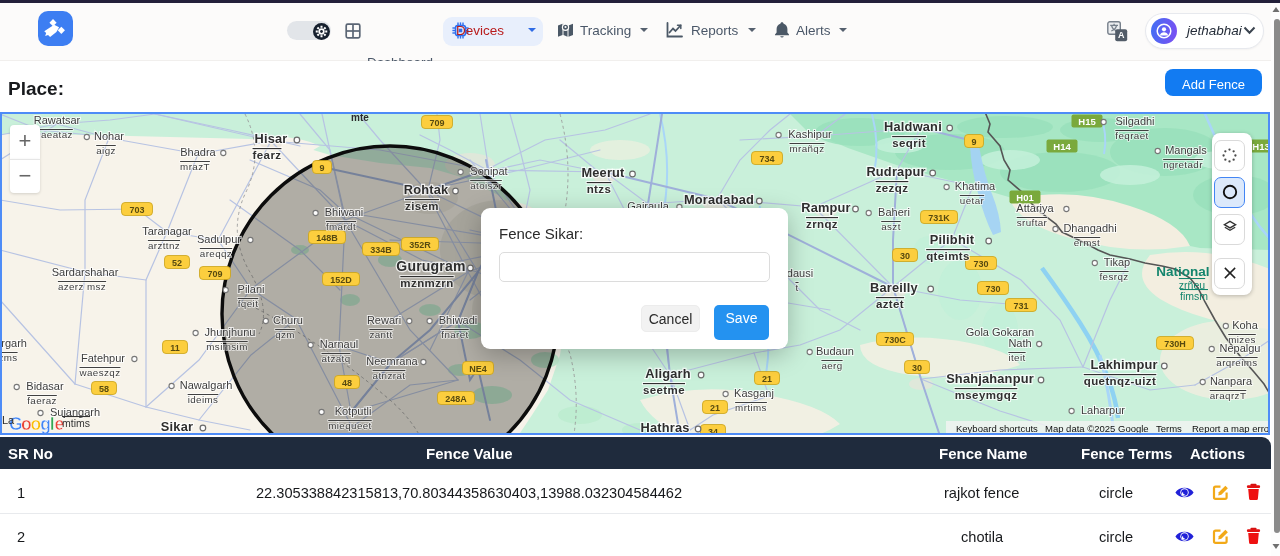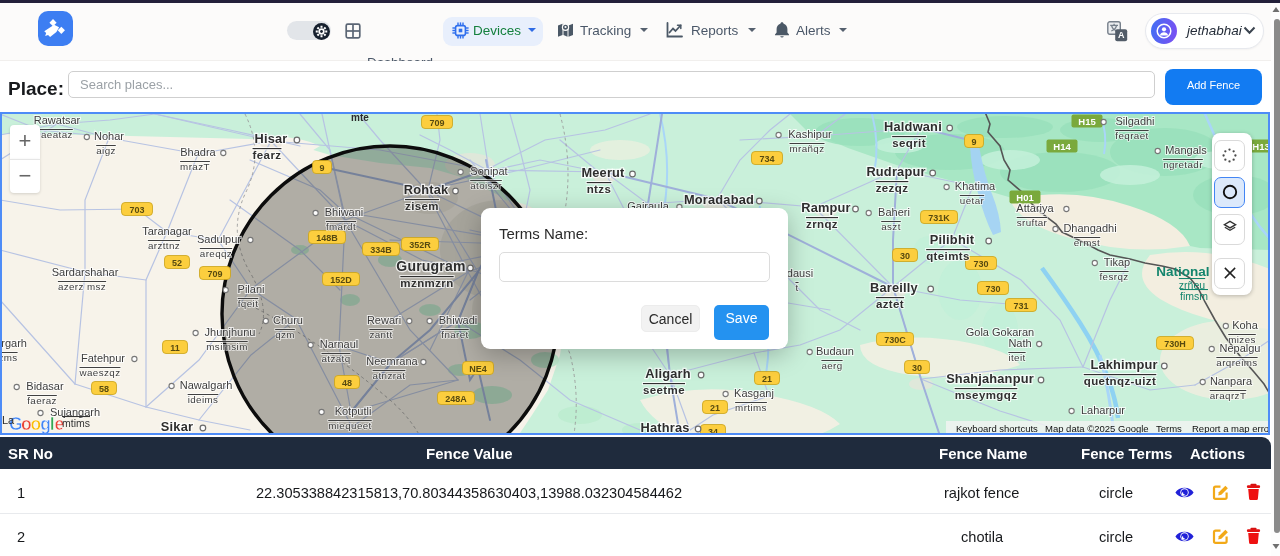--- a/index.html
+++ b/index.html
@@ -17,22 +17,22 @@
   #knob { left:313px; top:23px; width:17px; height:17px; background:#16202e; border-radius:50%; }
   #pill { left:1145px; top:13px; width:119px; height:36px; border:1px solid #e7e9ee; border-radius:18px;
      background:#fff; box-shadow:0 1px 2px rgba(0,0,0,0.04);}
   #avatar { left:1151px; top:18px; width:26px; height:26px; border-radius:50%;
      background:linear-gradient(100deg,#4170f4,#7d4ef2); }
   #uname { left:1187px; top:23px; font-size:13.5px; color:#242c38;font-style:italic; }
   #placebar { left:0; top:61px; width:1271px; height:49px; background:#fff; }
   #placelbl { left:8px; top:78px; font-size:19px; font-weight:bold; color:#17191c; }
   #searchbox { left:68px; top:71px; width:1087px; height:27px; border:1px solid #cfcfcf; border-radius:5px;
      background:#fff; font-size:13px; color:#9ba1a6; line-height:25px; padding-left:11px; }
-  #addfence { left:1165px; top:69px; width:97px; height:36px; background:#127bf2; border-radius:8px;
-     color:#fff; font-size:11px; text-align:center; line-height:32px; }
+  #addfence { left:1165px; top:69px; width:97px; height:27px; background:#127bf2; border-radius:8px;
+     color:#fff; font-size:13px; text-align:center; line-height:32px; }
   #modal { left:481px; top:208px; width:307px; height:141px; background:#fff; border-radius:9px;
      box-shadow:0 6px 24px rgba(0,0,0,0.25); }
   #mtitle { left:499px; top:225px; font-size:15px; color:#2a2a2a; }
   #minput { left:499px; top:252px; width:271px; height:30px; border:1px solid #dcdcdc; border-radius:5px; background:#fff;}
   #mcancel { left:641px; top:305px; width:59px; height:27px; background:#f2f2f2; border-radius:5px;
      font-size:14px; color:#2a2a2a; text-align:center; line-height:26px; border:1px solid #ececec;}
   #msave { left:714px; top:305px; width:55px; height:35px; background:#2492f0; border-radius:5px;
      font-size:14px; color:#fff; text-align:center; line-height:27px; }
   .zbtn { position:absolute; width:30px; height:34px; background:#fff; color:#666;
      font-size:22px; text-align:center; line-height:32px; box-shadow:0 1px 3px rgba(0,0,0,0.15);}
@@ -99,21 +99,21 @@
           <line x1="11" y1="14" x2="11" y2="16.6"></line>
     <line x1="0.4" y1="6" x2="3" y2="6"></line>
           <line x1="0.4" y1="8.5" x2="3" y2="8.5"></line>
           <line x1="0.4" y1="11" x2="3" y2="11"></line>
     <line x1="14" y1="6" x2="16.6" y2="6"></line>
           <line x1="14" y1="8.5" x2="16.6" y2="8.5"></line>
           <line x1="14" y1="11" x2="16.6" y2="11"></line>
     </g>
       </g>
   </svg>
-  <div class="abs navtxt" style="left:473px;color:#15803d;">Devices</div>
+  <div class="abs navtxt" style="left:456px;color:#b91c1c;">Devices</div>
   <div class="caret" style="left:528px;border-top-color:#2e6be5;"></div>
 
   <svg class="abs" style="left:557px;top:22px;" width="17" height="16" viewBox="0 0 17 16">
     <path fill="#4b5866" d="M1 3.5 L5.5 1.8 L5.5 13 L1 14.7 Z M6.5 1.8 L10.5 3.5 L10.5 14.7 L6.5 13 Z M11.5 3.5 L16 1.8 L16 13 L11.5 14.7 Z"></path>
     <circle cx="8.5" cy="5.2" r="3.1" fill="#4b5866" stroke="#fcfbfa" stroke-width="1.2"></circle>
     <circle cx="8.5" cy="5" r="1.1" fill="#fcfbfa"></circle>
   </svg>
   <div class="abs navtxt" style="left:580px;">Tracking</div>
   <div class="caret" style="left:640px;"></div>
 
@@ -151,21 +151,20 @@
     <circle cx="8" cy="8" r="6.8" fill="none" stroke="#fff" stroke-width="1.5"></circle>
     <circle cx="8" cy="6.3" r="2.1" fill="#fff"></circle>
     <path d="M3.8 12.6 C4.4 9.9 6 9.3 8 9.3 C10 9.3 11.6 9.9 12.2 12.6 Z" fill="#fff"></path>
   </svg>
   <div class="abs" id="uname">jethabhai</div>
   <svg class="abs" style="left:1243px;top:26px;" width="13" height="9" viewBox="0 0 13 9">
     <polyline points="1.5,1.5 6.5,6.8 11.5,1.5" fill="none" stroke="#3c4550" stroke-width="2"></polyline>
   </svg>
   <div class="abs" id="placebar"></div>
   <div class="abs" id="placelbl">Place:</div>
-  <div class="abs" id="searchbox">Search places...</div>
   <div class="abs" id="addfence">Add Fence</div>
   <svg class="abs" style="left:0;top:112px;" width="1270" height="323" viewBox="0 0 1270 323">
 <rect x="0" y="0" width="1270" height="323" fill="#c9f0da"></rect>
 <polygon fill="#f7f3ea" points="0,22 90,23 170,25 250,27 300,34 330,43 380,51 430,56 465,66 500,84 528,108 548,138 560,173 565,208 560,243 548,278 532,303 518,324 0,324"></polygon>
 <path fill="#f7f3ea" d="M250,28 q40,-8 70,6 q-20,14 -45,12 q-25,-2 -25,-18z"></path>
 <polygon fill="#a8e7c5" points="790,2 1270,2 1270,138 1200,136 1130,122 1060,100 985,78 905,56 848,36 806,18"></polygon>
 <ellipse cx="860" cy="20" rx="45" ry="14" fill="#97e0ba" opacity="0.8"></ellipse>
 <ellipse cx="950" cy="40" rx="55" ry="18" fill="#97e0ba" opacity="0.8"></ellipse>
 <ellipse cx="1060" cy="60" rx="60" ry="20" fill="#97e0ba" opacity="0.8"></ellipse>
 <ellipse cx="1165" cy="40" rx="55" ry="24" fill="#97e0ba" opacity="0.8"></ellipse>
@@ -627,21 +626,21 @@
 <text x="30.6" y="318" fill="#FBBC05" stroke="#ffffff" stroke-width="0.5">o</text>
 <text x="40.2" y="318" fill="#4285F4" stroke="#ffffff" stroke-width="0.5">g</text>
 <text x="49.8" y="318" fill="#34A853" stroke="#ffffff" stroke-width="0.5">l</text>
 <text x="54.4" y="318" fill="#EA4335" stroke="#ffffff" stroke-width="0.5">e</text>
 </g>
 <text x="62" y="315" font-size="10.5" fill="#333" text-decoration="overline" font-family="Liberation Sans,sans-serif">mtims</text>
 <text x="2" y="312" font-size="11" fill="#2b2b2b" font-family="Liberation Sans,sans-serif">La</text>
 <rect x="1" y="1" width="1268" height="321" fill="none" stroke="#4e8cf7" stroke-width="2"></rect>
 </svg>
   <div class="abs" id="modal"></div>
-  <div class="abs" id="mtitle">Terms Name:</div>
+  <div class="abs" id="mtitle">Fence Sikar:</div>
   <div class="abs" id="minput"></div>
   <div class="abs" id="mcancel">Cancel</div>
   <div class="abs" id="msave">Save</div>
   <div class="abs zbtn" style="left:10px;top:125px;border-radius:4px 4px 0 0;">+</div>
   <div class="abs zbtn" style="left:10px;top:159px;border-radius:0 0 4px 4px;border-top:1px solid #e6e6e6;">−</div>
   <div class="abs" style="left:1212px;top:133px;width:40px;height:162px;background:#fff;border-radius:8px;box-shadow:0 1px 4px rgba(0,0,0,0.25);"></div>
   <div class="abs rbtn" style="top:140px;border:1px solid #dadada;box-shadow:none;"></div>
   <svg class="abs" style="left:1222px;top:148px;" width="15" height="15" viewBox="0 0 17 17">
     <g fill="#4a4a4a">
         <circle cx="8.5" cy="1.8" r="1.3"></circle>

